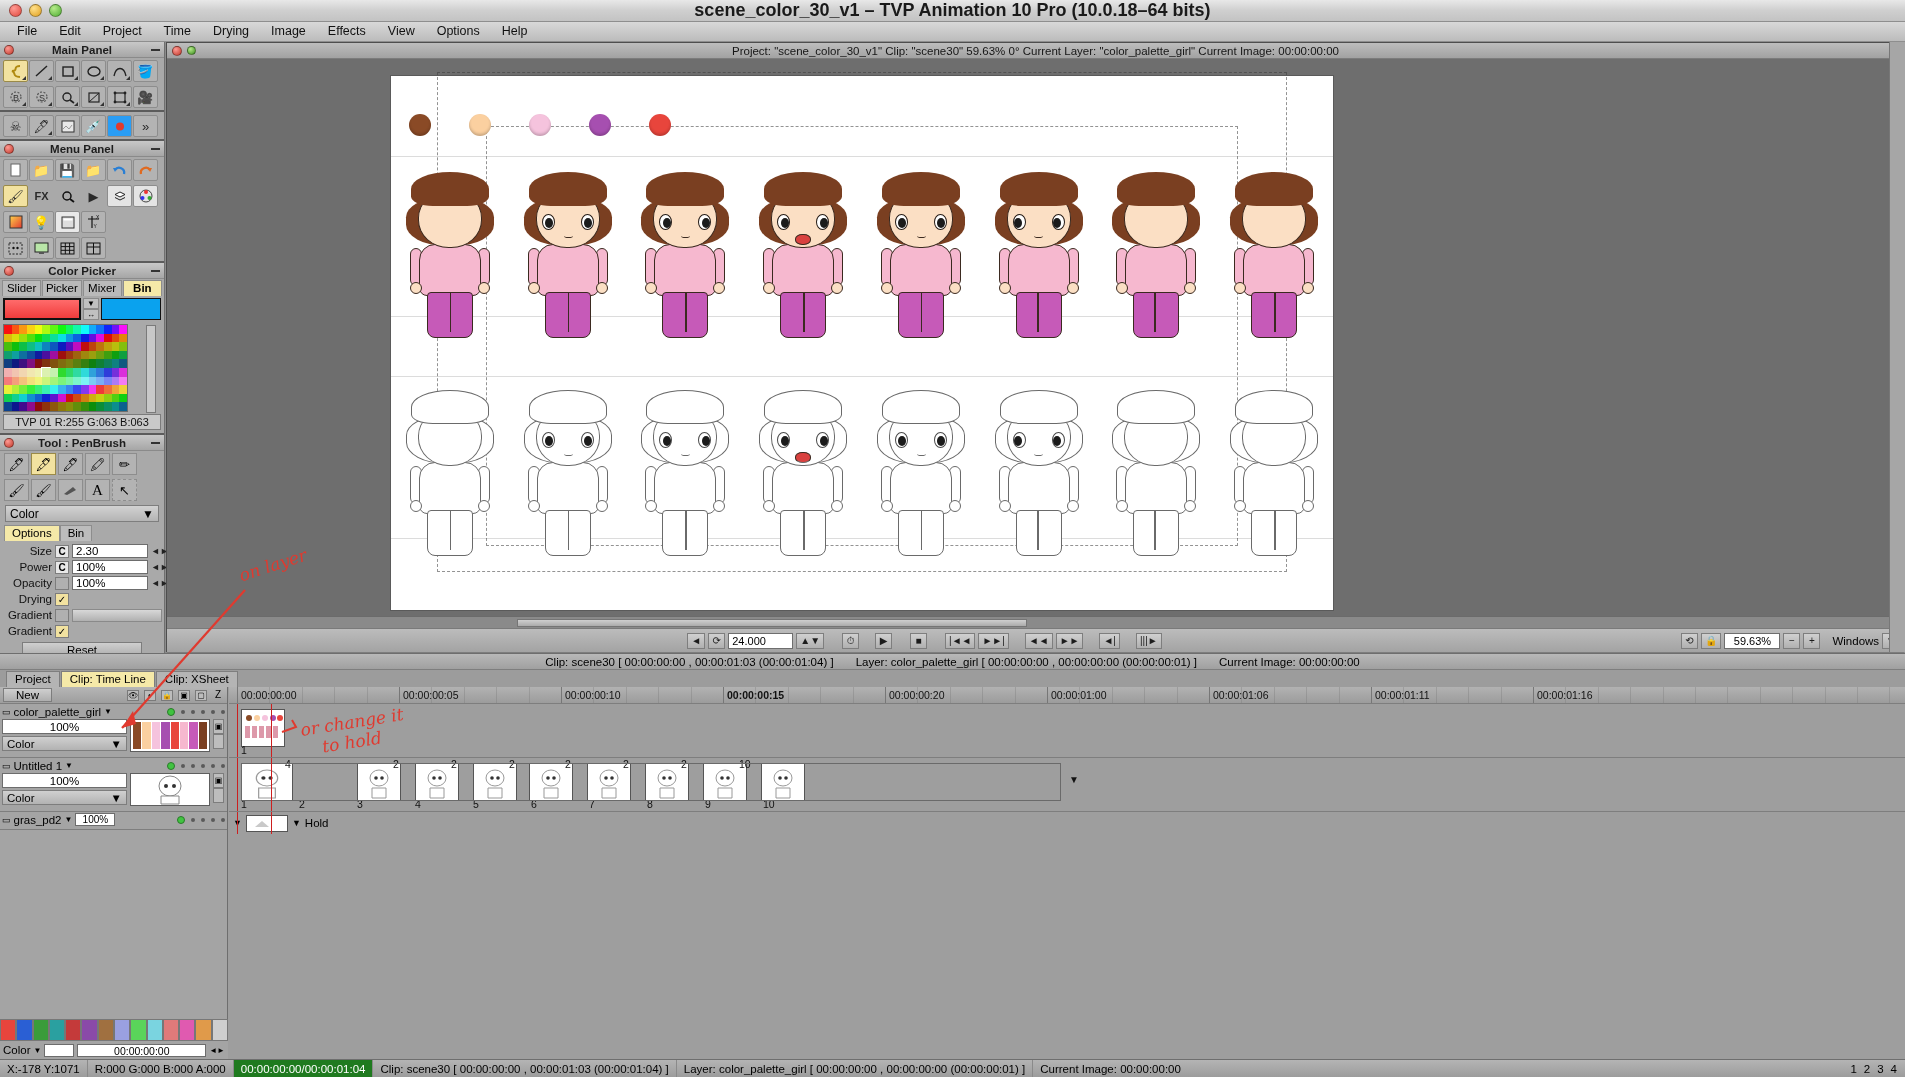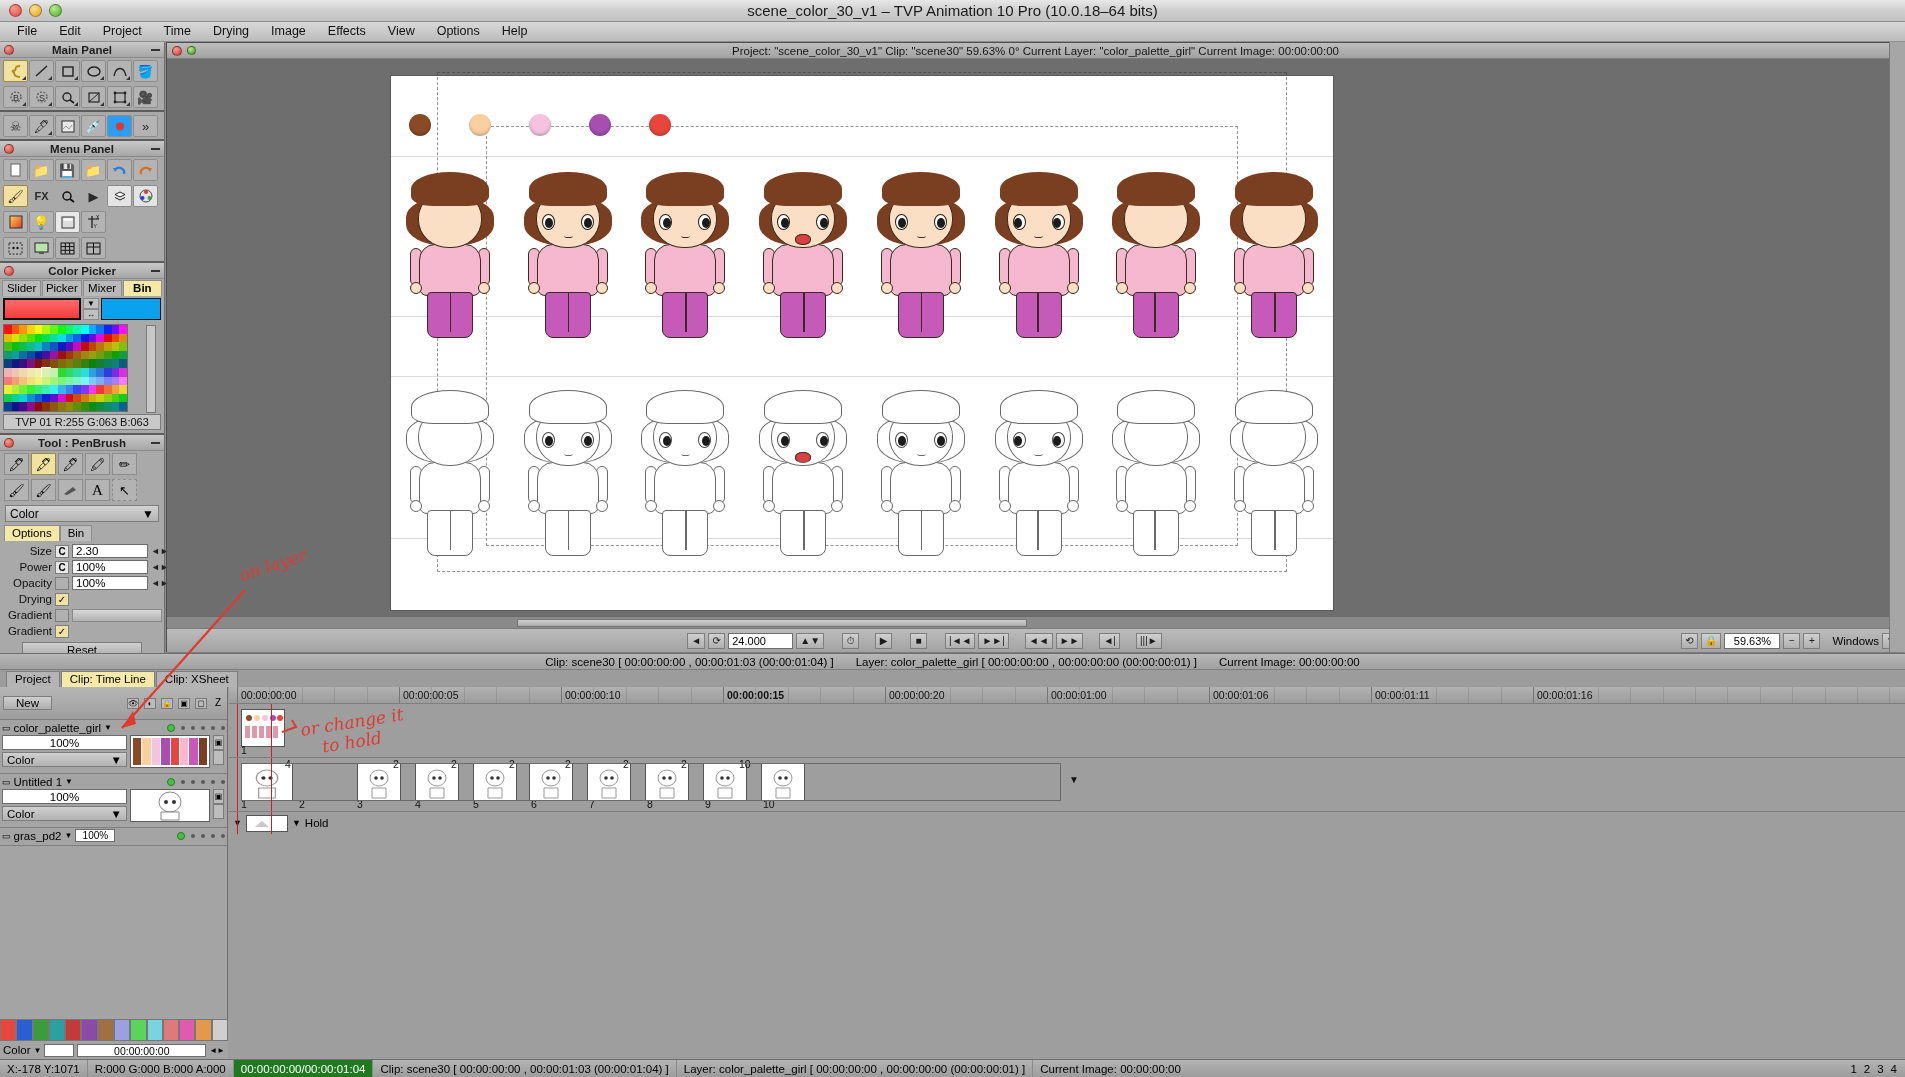--- a/index.html
+++ b/index.html
@@ -18,21 +18,21 @@
     border-bottom:1px solid #8e8e8e;
     display:flex; align-items:center;
   }
   .traffic { display:flex; gap:7px; margin-left:9px; }
   .dot { width:13px; height:13px; border-radius:50%; border:1px solid rgba(0,0,0,.35); }
   .dot.r{background:radial-gradient(circle at 35% 30%,#ff9a93,#e0483d);}
   .dot.y{background:radial-gradient(circle at 35% 30%,#ffe08a,#e0a020);}
   .dot.g{background:radial-gradient(circle at 35% 30%,#b6eb8a,#4fae33);}
   .title-text {
     position:absolute; left:0; right:0; text-align:center;
-    font-size:15px; color:#1a1a1a;
+    font-size:18px; color:#1a1a1a;font-weight:bold;
   }
 
   
   .menubar {
     position:absolute; left:0; top:22px; width:1905px; height:20px;
     background:linear-gradient(180deg,#d8d8d8,#bcbcbc);
     border-bottom:1px solid #8e8e8e;
     display:flex; align-items:center; padding-left:6px;
   }
   .menubar .mi { padding:0 11px; font-size:12.5px; color:#101010; line-height:19px; cursor:default; }
@@ -219,21 +219,21 @@
   .tl-tabs { height:17px; background:#9c9c9c; display:flex; align-items:flex-end; padding-left:6px; gap:1px; }
   .tl-tab { font-size:11.5px; padding:1px 8px 2px 8px; background:#b4b4b4;
     border:1px solid #7e7e7e; border-bottom:none; }
   .tl-tab.act { background:#f5e9a8; }
 
   .tl-body { position:relative; height:calc(100% - 34px); background:#9e9e9e; }
   .tl-left { position:absolute; left:0; top:0; width:228px; bottom:0;
     background:#a4a4a4; border-right:1px solid #6e6e6e; }
   .tl-newrow { height:17px; display:flex; align-items:center; gap:4px;
     background:linear-gradient(180deg,#b6b6b6,#9e9e9e); border-bottom:1px solid #7e7e7e;
-    font-size:11.5px; padding:16px 3px; }
+    font-size:11.5px; padding:0 3px; }
   .tl-newbtn { padding:0 12px; background:linear-gradient(180deg,#cfcfcf,#aeaeae);
     border:1px solid #7d7d7d; font-size:11.5px; }
   .eyeicons { margin-left:auto; display:flex; gap:5px; align-items:center; }
   .eyeicons span { width:12px; height:11px; border:1px solid #7a7a7a; background:#bcbcbc;
     font-size:8px; line-height:9px; text-align:center; }
 
   .layer { position:relative; height:54px; border-bottom:1px solid #7e7e7e; padding:1px 2px; }
   .layer-head { display:flex; align-items:center; gap:3px; font-size:11.5px; height:13px; }
   .layer-name { font-size:11.5px; }
   .layer-dots { margin-left:auto; display:flex; gap:6px; align-items:center; }

